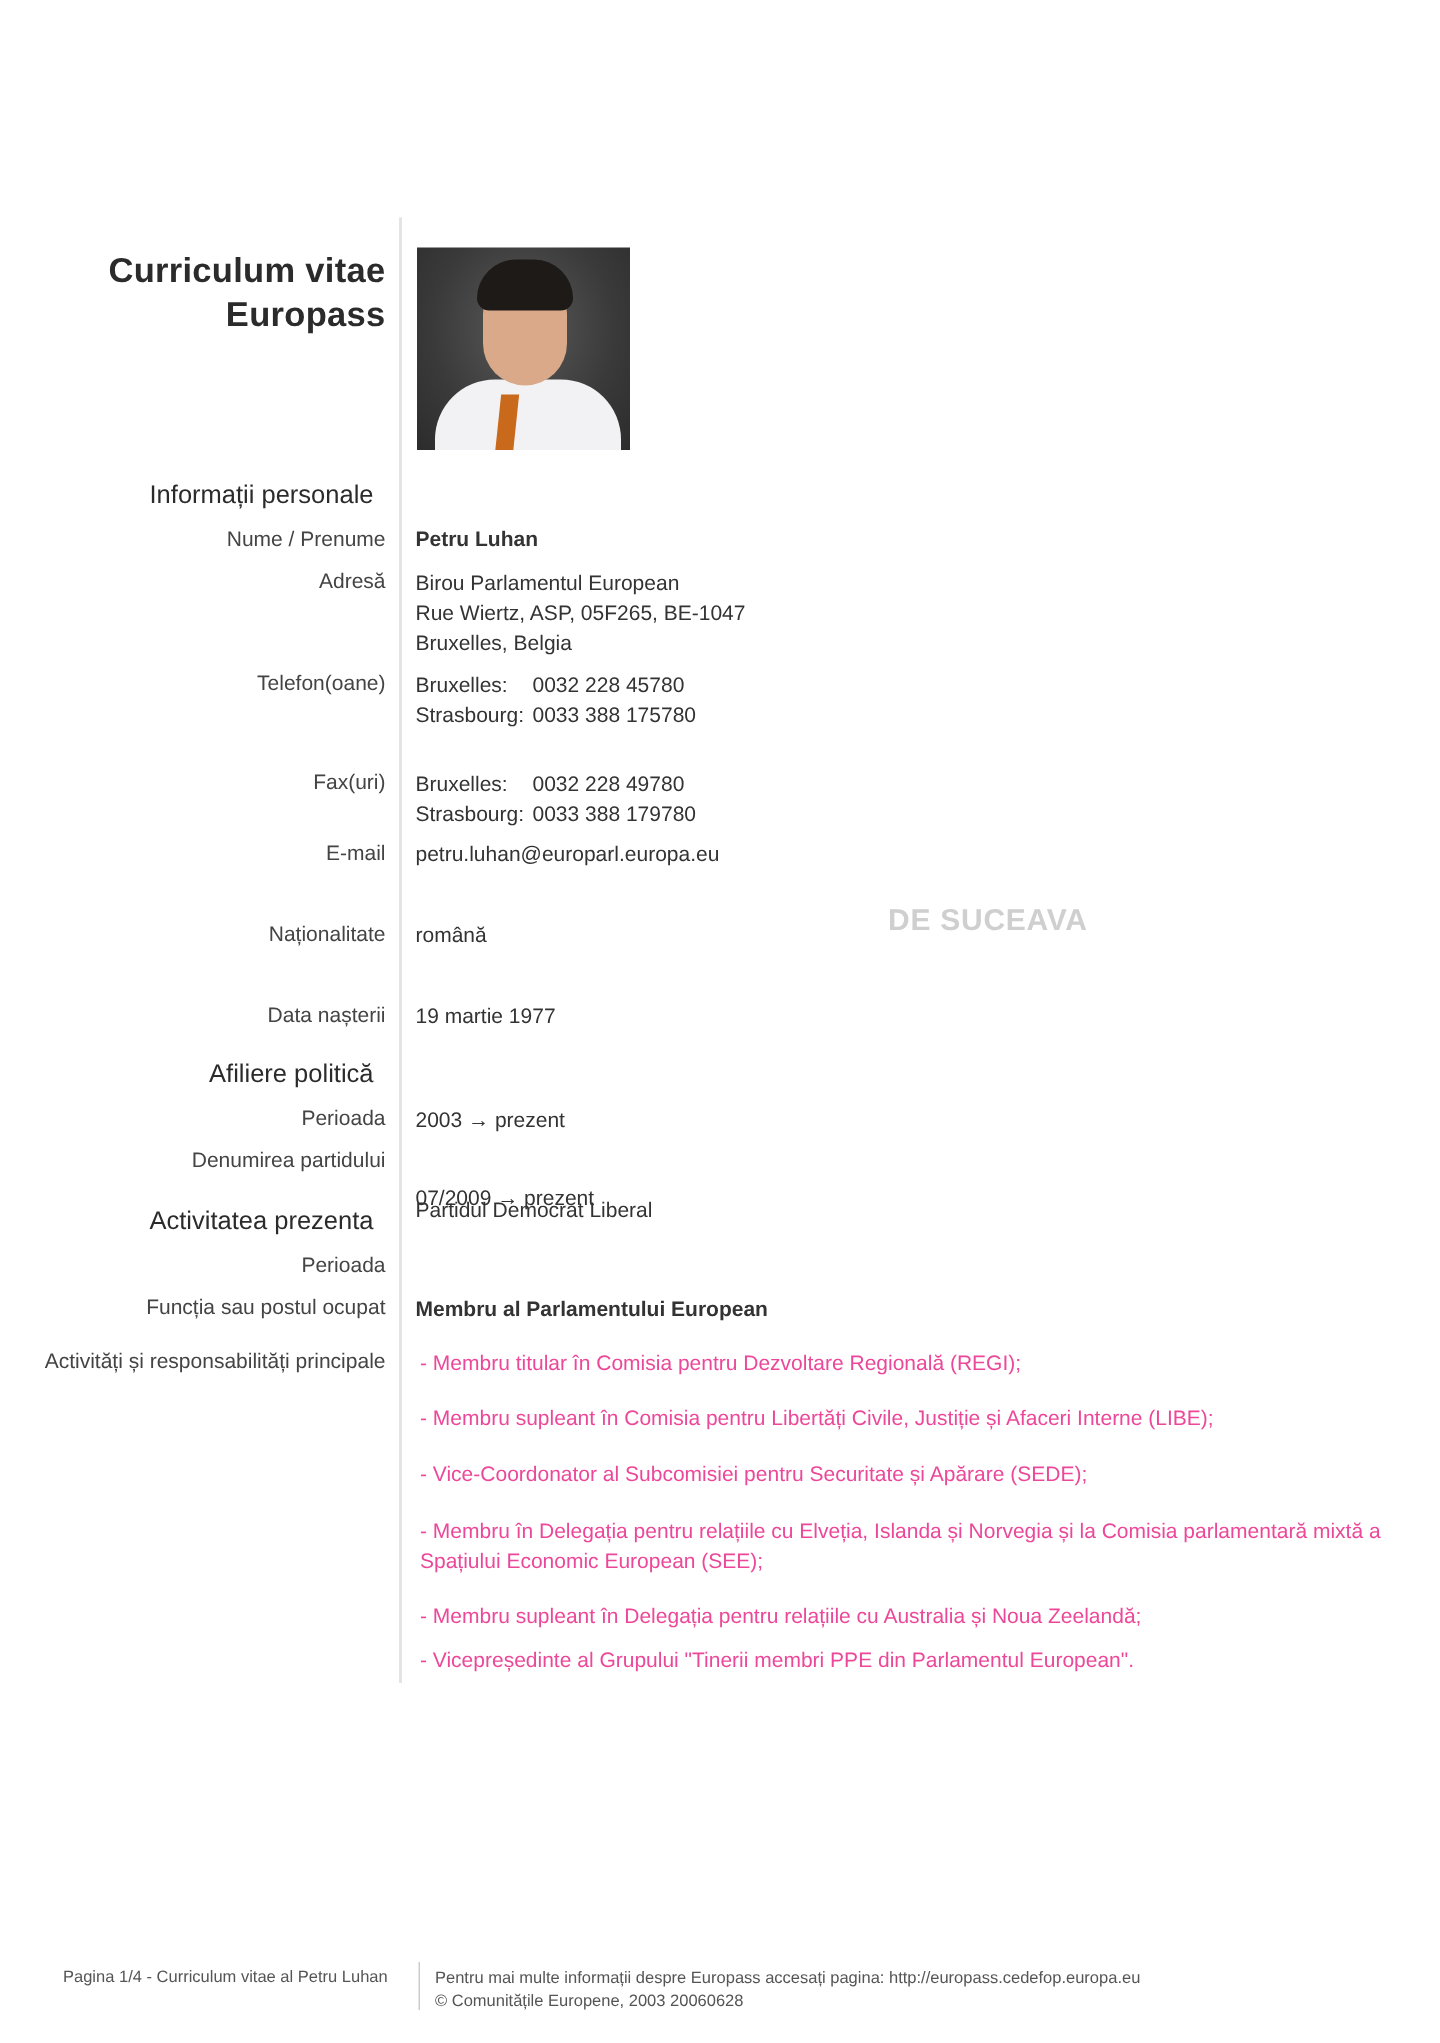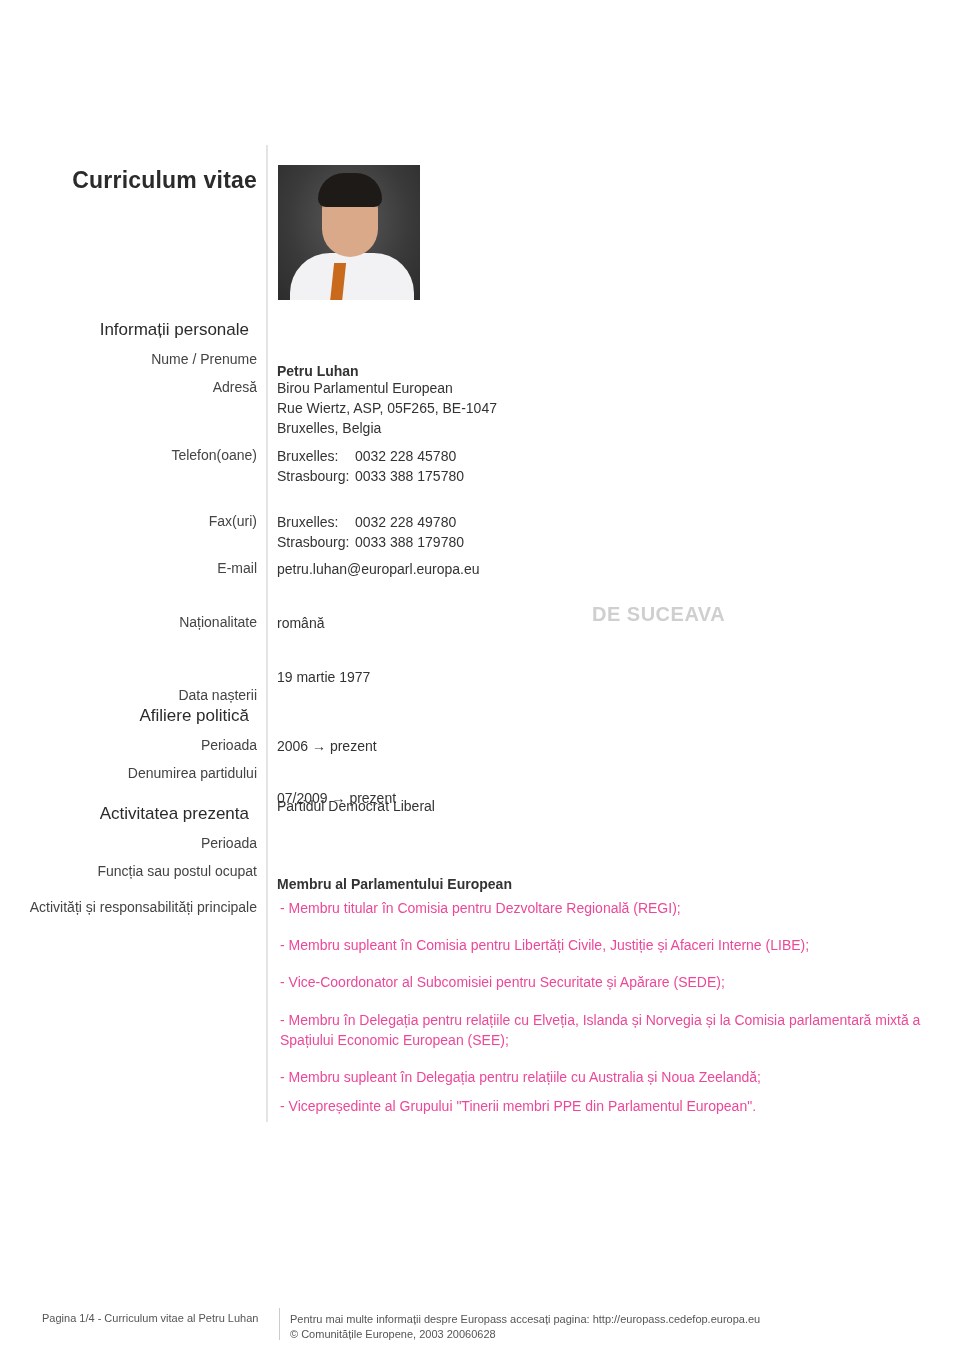--- a/index.html
+++ b/index.html
@@ -12,35 +12,36 @@
   .photo { position: absolute; left: 278px; top: 165px; width: 142px; height: 135px;
            background: radial-gradient(ellipse at 50% 40%, #5a5a5a 0%, #3a3a3a 60%, #2c2c2c 100%); overflow: hidden; }
   .photo .hair { position: absolute; left: 40px; top: 8px; width: 64px; height: 34px; border-radius: 32px 32px 10px 10px; background: #1e1a18; }
   .photo .face { position: absolute; left: 44px; top: 20px; width: 56px; height: 72px; border-radius: 26px 26px 30px 30px; background: #d9a98a; }
   .photo .shirt { position: absolute; left: 12px; top: 88px; width: 124px; height: 60px; border-radius: 40px 40px 0 0; background: #f2f2f4; }
   .photo .tie { position: absolute; left: 54px; top: 98px; width: 12px; height: 40px; background: #c8691c; transform: skewX(-6deg); }
 
   .label { position: absolute; right: 703px; text-align: right; font-size: 14px; color: #444; white-space: nowrap; }
   .section { position: absolute; right: 711px; text-align: left; font-size: 17px; font-weight: normal; color: #2b2b2b; white-space: nowrap; }
   .value { position: absolute; left: 277px; font-size: 14px; color: #333; line-height: 20px; white-space: nowrap; }
-  .value.bold { font-weight: bold; margin-top: 12px; }
+  .value.bold { font-weight: bold; }
   .value .key { display: inline-block; width: 78px; }
   .resp { position: absolute; left: 280px; width: 670px; font-size: 14px; color: #ec4899; line-height: 20px; }
   .watermark { position: absolute; left: 592px; top: 603px; font-size: 20px; font-weight: bold; color: #cfcfcf; letter-spacing: 0.5px; }
   .footer-left { position: absolute; left: 42px; top: 1312px; font-size: 11px; color: #555; white-space: nowrap; }
   .footer-sep { position: absolute; left: 279px; top: 1308px; width: 1px; height: 32px; background: #ccc; }
   .footer-right { position: absolute; left: 290px; top: 1312px; font-size: 11px; color: #555; line-height: 15px; white-space: nowrap; }
 </style>
 </head>
 <body>
 
 <div class="divider"></div>
 
 <div class="title">
   <div>Curriculum vitae</div>
+  <div>Europass</div>
 </div>
 
 <div class="photo">
   <div class="shirt"></div>
   <div class="face"></div>
   <div class="hair"></div>
   <div class="tie"></div>
 </div>
 
 <div class="section" style="top:320px;">Informații personale</div>
@@ -68,26 +69,26 @@
 </div>
 
 <div class="label" style="top:560px;">E-mail</div>
 <div class="value" style="top:559px;">petru.luhan@europarl.europa.eu</div>
 
 <div class="label" style="top:614px;">Naționalitate</div>
 <div class="value" style="top:613px;">română</div>
 
 <div class="watermark">DE SUCEAVA</div>
 
-<div class="label" style="top:668px;margin-top:19px;">Data nașterii</div>
+<div class="label" style="top:668px;">Data nașterii</div>
 <div class="value" style="top:667px;">19 martie 1977</div>
 
 <div class="section" style="top:706px;">Afiliere politică</div>
 <div class="label" style="top:737px;">Perioada</div>
-<div class="value" style="top:736px;">2006 → prezent</div>
+<div class="value" style="top:736px;">2003 → prezent</div>
 <div class="label" style="top:765px;">Denumirea partidului</div>
 <div class="value" style="top:796px;">Partidul Democrat Liberal</div>
 
 <div class="section" style="top:804px;">Activitatea prezenta</div>
 <div class="label" style="top:835px;">Perioada</div>
 <div class="value" style="top:788px;">07/2009 → prezent</div>
 <div class="label" style="top:863px;">Funcția sau postul ocupat</div>
 <div class="value bold" style="top:862px;">Membru al Parlamentului European</div>
 <div class="label" style="top:899px;">Activități și responsabilități principale</div>
 

